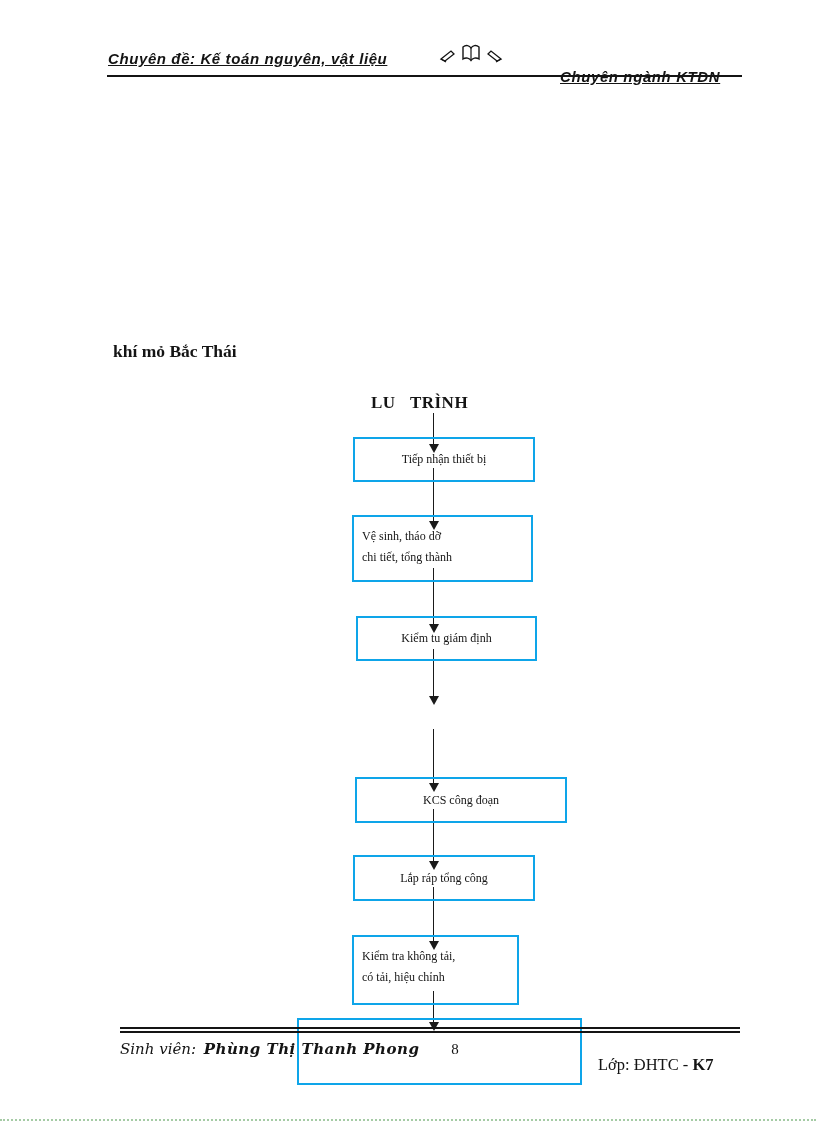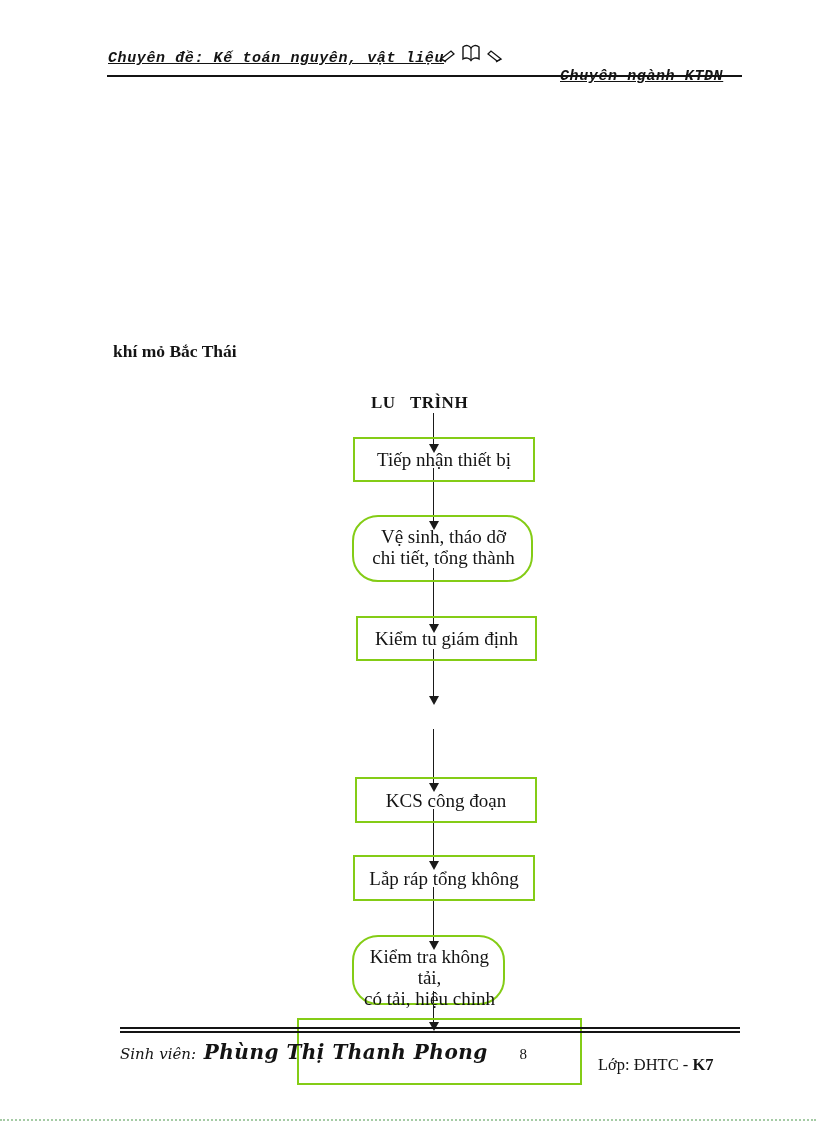--- a/index.html
+++ b/index.html
@@ -8,21 +8,21 @@
     width:816px;height:1123px;
     margin:0 auto;
     background:#ffffff;
     font-family:"Liberation Serif", serif;
     color:#141414;
     overflow:hidden;
   }
   
   .hdr-text{
     position:absolute;
-    font-family:Liberation Mono, monospace;
+    font-family:Liberation Sans, sans-serif;
     font-style:italic;font-weight:bold;
     font-size:15px;letter-spacing:0.6px;
     text-decoration:underline;
     white-space:nowrap;
   }
   .hdr-left{left:108px;top:50px;}
   .hdr-right{left:560px;top:68px;}
   .hdr-ornament{position:absolute;left:438px;top:42px;}
   .hdr-rule{
     position:absolute;left:107px;top:75px;width:635px;height:0;
@@ -37,44 +37,44 @@
   
   .flow-heading{
     position:absolute;left:371px;top:393px;
     font-weight:bold;font-size:17px;letter-spacing:0.5px;
     white-space:nowrap;
   }
   .flow-heading .hw2{}
   
   .fbox{
     position:absolute;box-sizing:border-box;
-    border:2px solid #84cc16;background:transparent;
-    font-size:19px;line-height:21px;
+    border:2px solid #0ea5e9;background:transparent;
+    font-size:12px;line-height:21px;
   }
   .fbox.center{display:flex;align-items:center;justify-content:center;text-align:center;}
-  .fbox.twoline{padding:9px 0 0 2px;text-align:center;border-radius:26px;}
+  .fbox.twoline{padding:9px 0 0 8px;text-align:left;}
   .vline{position:absolute;width:0;border-left:1.6px solid #1a1a1a;}
   .arrowhead{
     position:absolute;width:0;height:0;
     border-left:5px solid transparent;border-right:5px solid transparent;
     border-top:9px solid #1a1a1a;
   }
   
   .ftr-rule{
     position:absolute;left:120px;top:1027px;width:620px;height:2px;
     border-top:2px solid #141414;border-bottom:2px solid #141414;
   }
   .ftr-left{
     position:absolute;left:120px;top:1040px;white-space:nowrap;
     font-size:15px;
   }
   .ftr-left .lbl{font-family:"DejaVu Serif", serif;font-style:italic;}
   .ftr-left .name{
     font-family:"DejaVu Serif", serif;font-style:italic;font-weight:bold;
-    font-size:20px;letter-spacing:0.5px;margin-left:4px;
+    font-size:15px;letter-spacing:0.5px;margin-left:4px;
   }
   .ftr-left .pagenum{margin-left:28px;font-size:15px;}
   .ftr-right{
     position:absolute;left:598px;top:1055px;white-space:nowrap;
     font-size:16.5px;
   }
   .ftr-right .cls{font-weight:bold;text-align:right;}
   .bottom-dotted{
     position:absolute;left:0;bottom:2px;width:816px;height:0;
     border-bottom:2px dotted #a5cba5;
@@ -138,29 +138,29 @@
   <div class="fbox twoline" style="left:352px;top:515px;width:181px;height:67px">
     <div>Vệ sinh, tháo dỡ</div>
     <div>chi tiết, tổng thành</div>
   </div>
 
   <div class="fbox center" style="left:356px;top:616px;width:181px;height:45px">
     <span>Kiểm tu giám định</span>
   </div>
 
 
-  <div class="fbox center" style="left:355px;top:777px;width:182px;height:46px">
+  <div class="fbox center" style="left:355px;top:777px;width:212px;height:46px">
     <span>KCS công đoạn</span>
   </div>
 
   <div class="fbox center" style="left:353px;top:855px;width:182px;height:46px">
-    <span>Lắp ráp tổng không</span>
+    <span>Lắp ráp tổng công</span>
   </div>
 
-  <div class="fbox twoline" style="left:352px;top:935px;width:153px;height:70px">
+  <div class="fbox twoline" style="left:352px;top:935px;width:167px;height:70px">
     <div>Kiểm tra không tải,</div>
     <div>có tải, hiệu chỉnh</div>
   </div>
 
   <div class="fbox" style="left:297px;top:1018px;width:285px;height:67px"></div>
 
   <div class="ftr-rule"></div>
 
   <div class="ftr-left">
     <span class="lbl">Sinh viên:</span>

